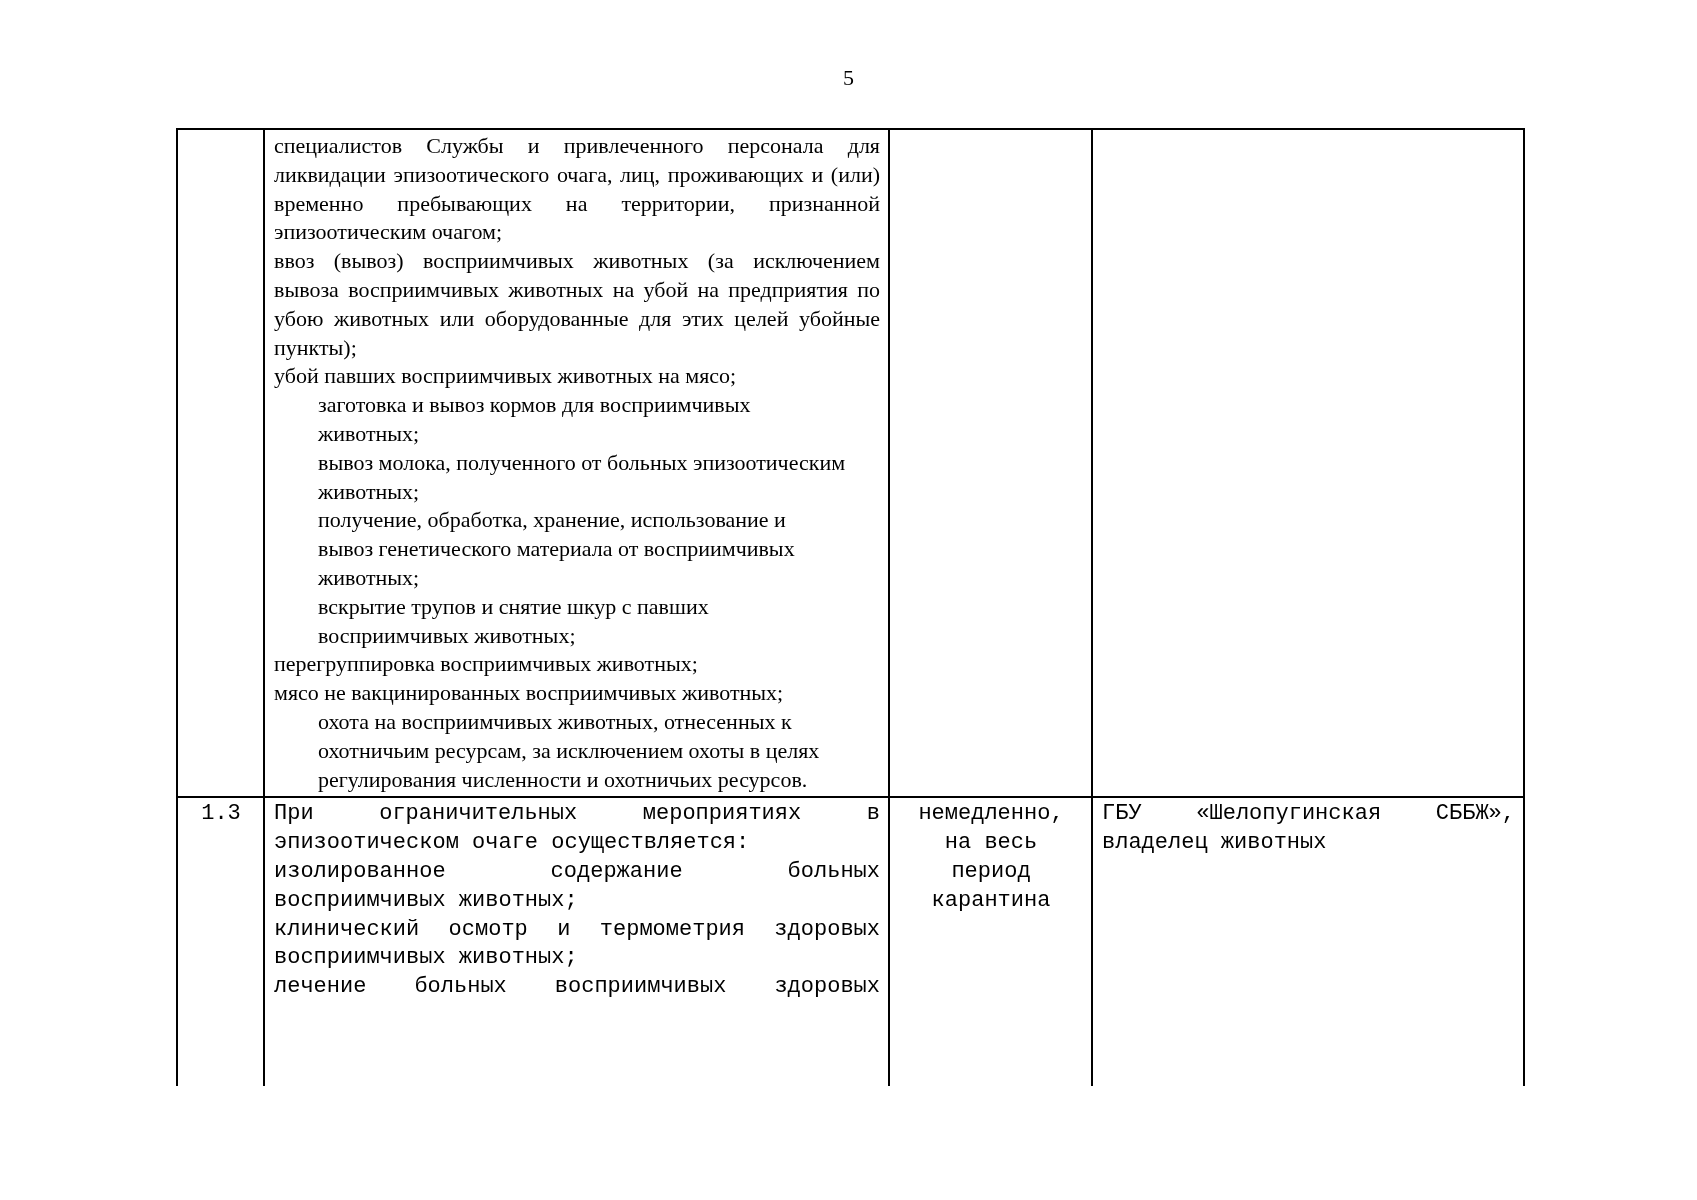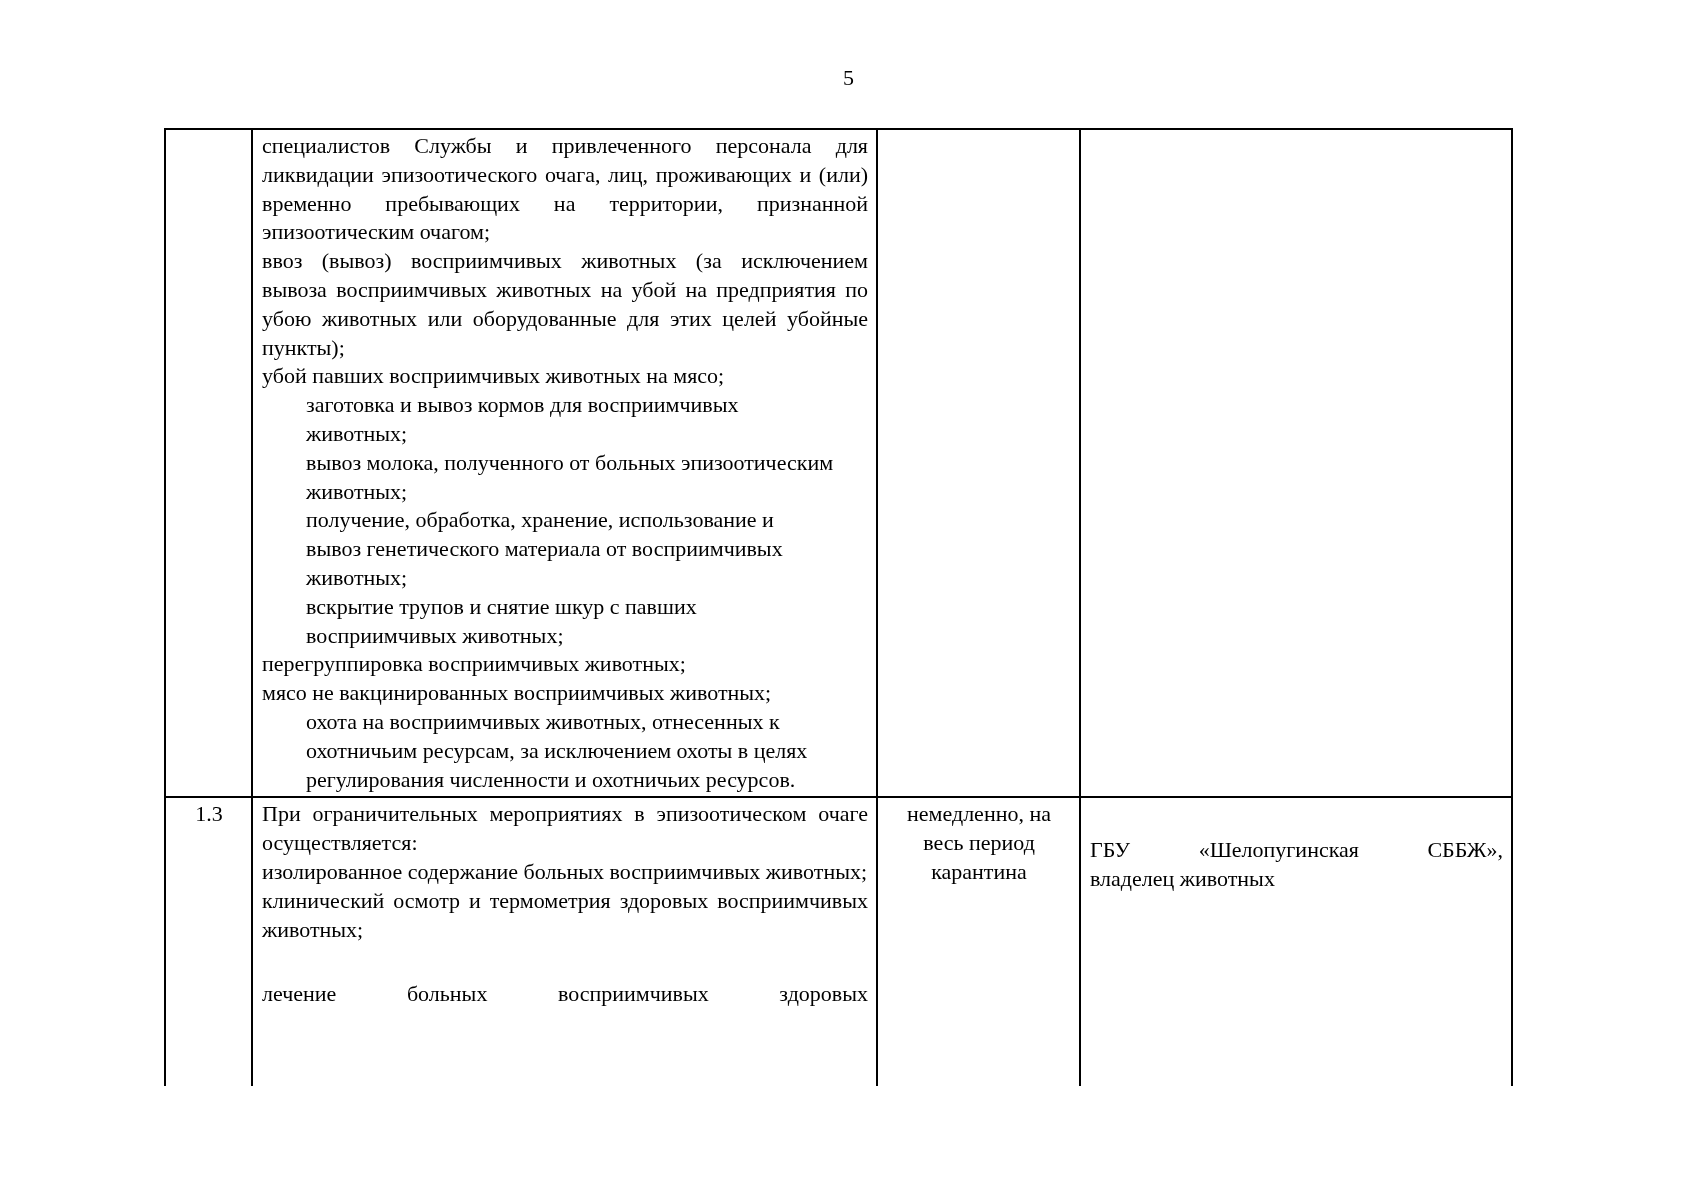--- a/index.html
+++ b/index.html
@@ -20,45 +20,45 @@
     position: absolute;
     top: 64px;
     left: 0;
     width: 100%;
     text-align: center;
     font-size: 22px;
     line-height: 28px;
   }
   .table-wrap {
     position: absolute;
-    left: 164px;
+    left: 176px;
     top: 128px;
     width: 1480px;
     height: 958px;
     overflow: hidden;
   }
   table.doc-table {
     border-collapse: collapse;
     table-layout: fixed;
     width: 1347px;
     font-size: 22px;
     line-height: 28.8px;
   }
   table.doc-table td {
     border: 2px solid #000000;
     vertical-align: top;
     padding: 2px 8px 2px 9px;
   }
   td.col-num  { text-align: center; padding-left: 2px; padding-right: 2px; }
   td.col-time { text-align: center; padding-left: 4px; padding-right: 4px; margin-left: 26px; }
-  tr.row-2 td { height: 330px; }
+  tr.row-2 td { height: 330px; font-family: Liberation Mono, monospace; }
   p { margin: 0; }
   .just  { text-align: justify; }
   .pre   { white-space: pre-line; margin-left: 44px; }
-  .jlast { text-align: justify; text-align-last: justify; margin-top: 36px; }
+  .jlast { text-align: justify; text-align-last: justify; }
 </style>
 </head>
 <body>
 
 <div class="page-number">5</div>
 
 <div class="table-wrap">
   <table class="doc-table">
     <colgroup>
       <col style="width:87px">

